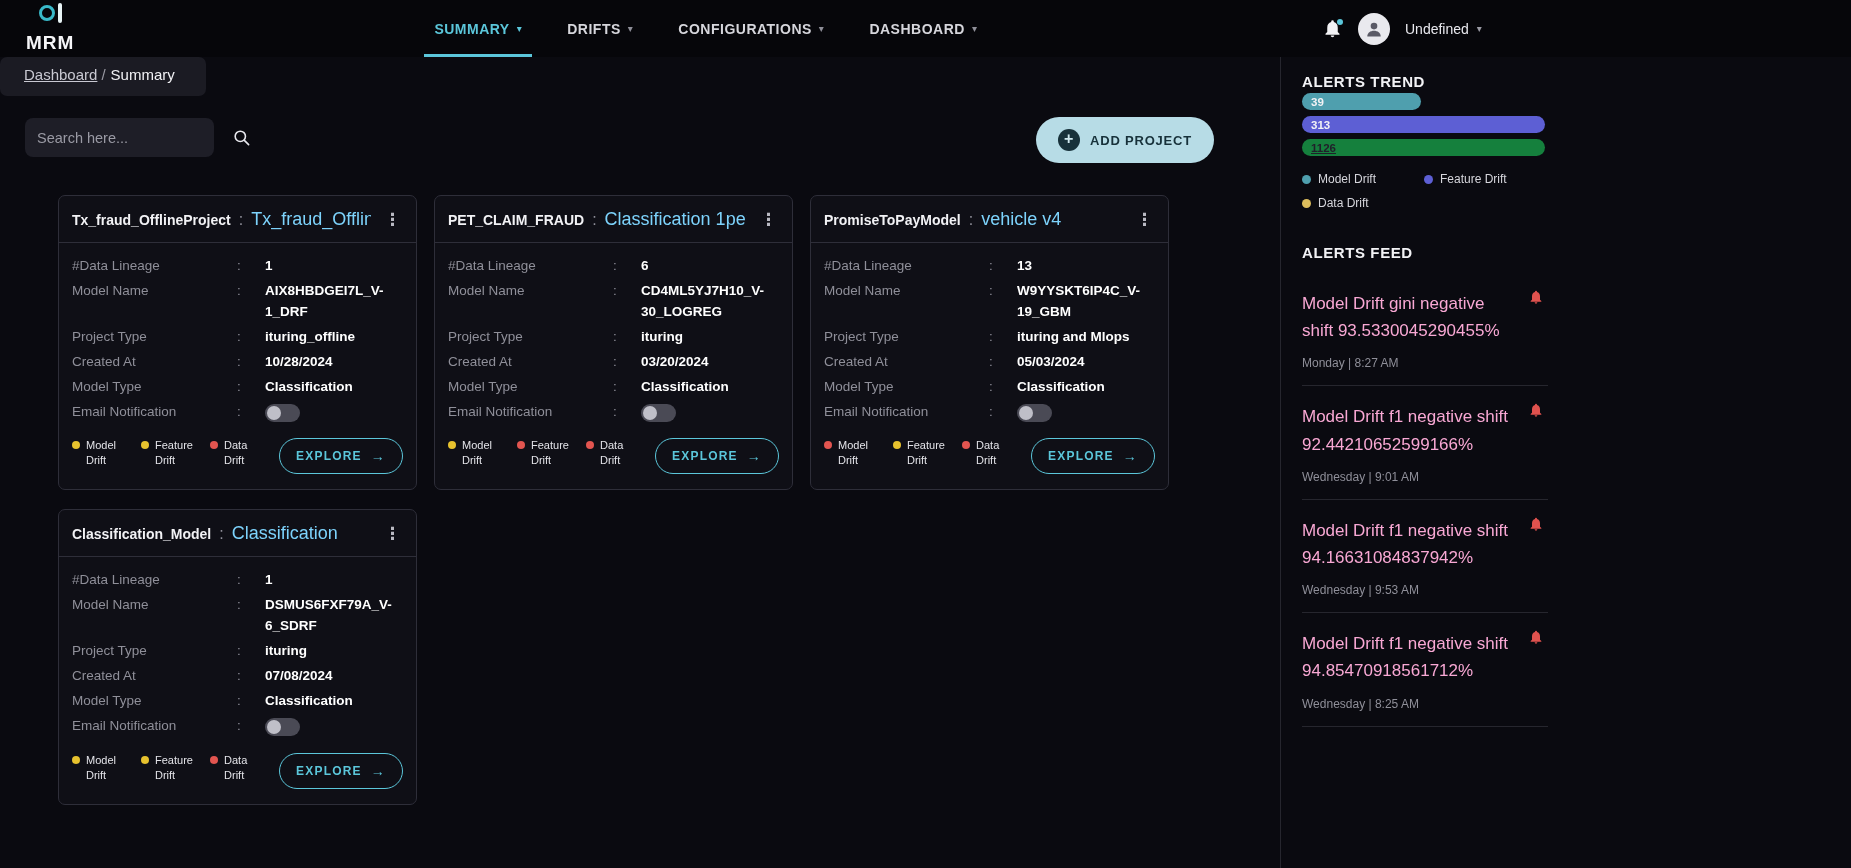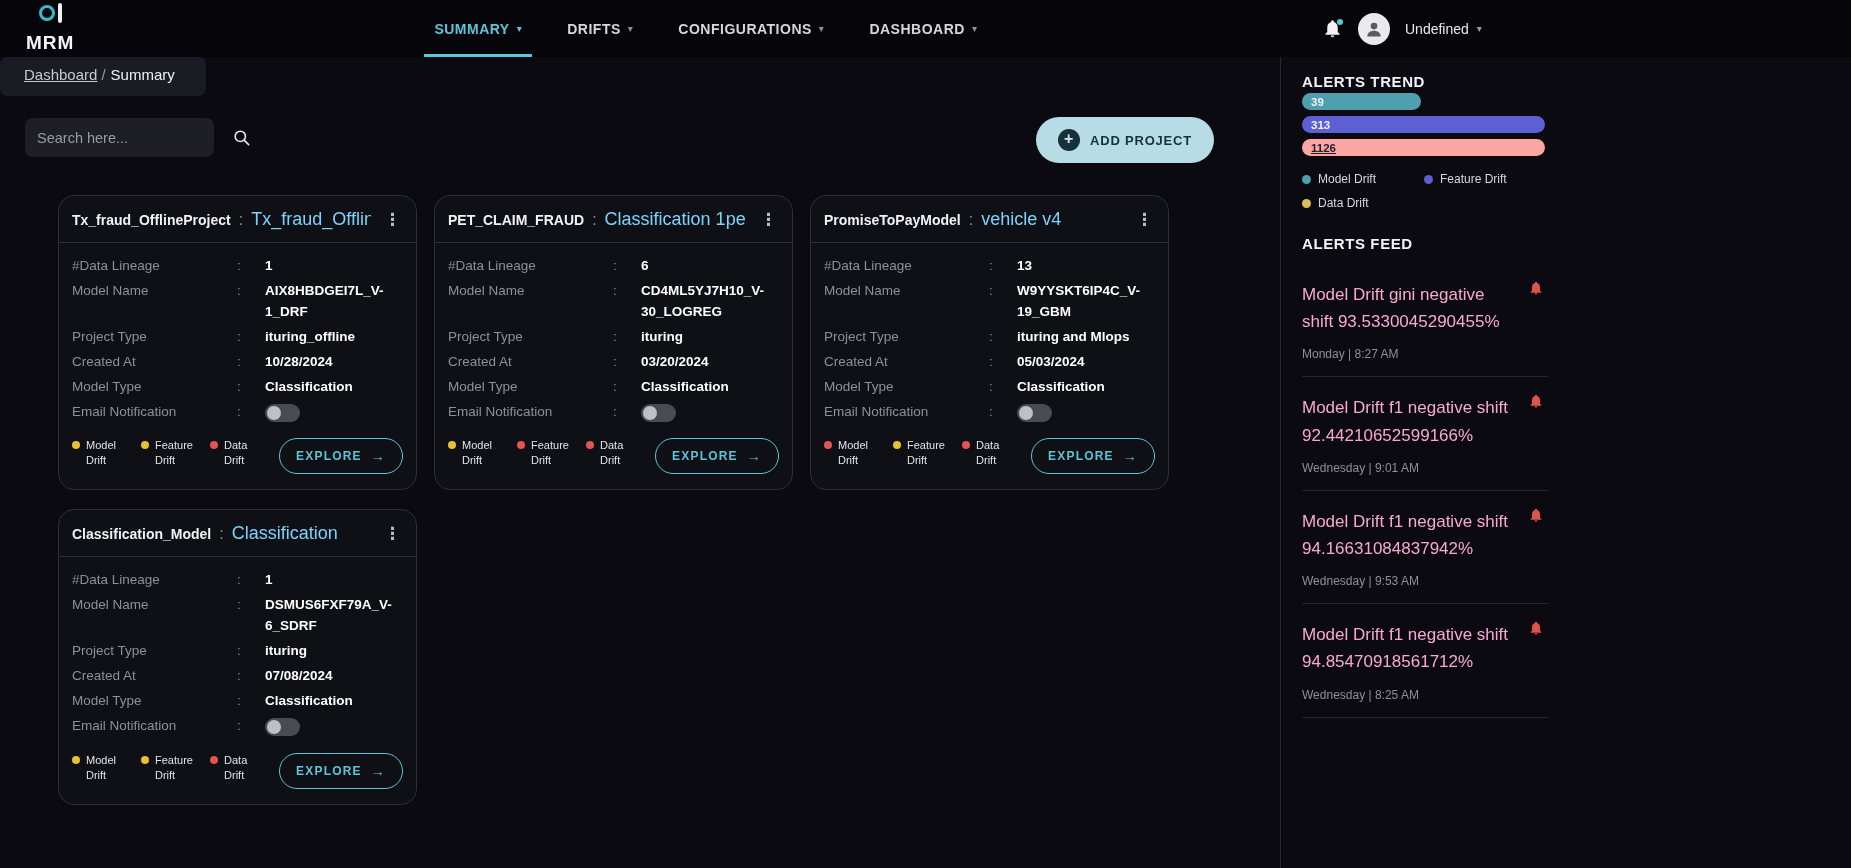--- a/index.html
+++ b/index.html
@@ -41,21 +41,21 @@
   
   main { width:1280px; padding:22px 0 0 25px; position:relative; }
   .search-box { width:189px; height:39px; background:#1e1e27; border-radius:8px; display:flex; align-items:center; padding:0 12px; }
   .search-box input { flex:1; background:transparent; border:none; outline:none; color:#e8e8ee; font-size:14.5px; font-family:inherit; }
   .search-box input::placeholder { color:#9a9aa4; }
   .search-icon { display:flex; margin-left:8px; cursor:pointer; }
   .add-project { position:absolute; top:21px; right:66px; height:46px; border-radius:23px; border:none; background:#b7dce6; color:#17313a; font-weight:bold; font-size:13px; letter-spacing:.8px; display:flex; align-items:center; gap:10px; padding:0 22px; cursor:pointer; font-family:inherit; }
   .plus-circle { width:22px; height:22px; border-radius:50%; background:#17313a; color:#cfe8ee; font-size:16px; line-height:1; display:flex; align-items:center; justify-content:center; padding-bottom:2px; }
   
   .cards-grid { margin:38px 0 0 33px; display:grid; grid-template-columns:repeat(3,359px); gap:19px 17px; align-items:start; }
-  .card { background:#0f0f16; border:1px solid #2e2e39; border-radius:16px; }
+  .card { background:#0f0f16; border:1px solid #2e2e39; border-radius:7px; }
   .card-header { display:flex; align-items:center; padding:13px 10px 12px 13px; border-bottom:1px solid #2e2e39; gap:8px; }
   .card-title { font-size:14px; font-weight:bold; white-space:nowrap; }
   .card-colon { color:#8f8f99; }
   .card-subtitle { color:#7dd3fc; font-size:18px; flex:1; white-space:nowrap; overflow:hidden; }
   .kebab { color:#b9b9c2; font-size:17px; cursor:pointer; padding:0 5px; font-weight:bold; }
   .card-body { padding:13px 13px 2px; }
   .field-row { display:grid; grid-template-columns:165px 28px 1fr; font-size:13.5px; line-height:1.55; margin-bottom:4px; align-items:start; }
   .f-label { color:#8f8f99; }
   .f-colon { color:#8f8f99; }
   .f-value { color:#ffffff; font-weight:600; word-break:break-word; }
@@ -69,21 +69,21 @@
   .explore-btn .arrow { font-size:14px; font-weight:normal; }
   
   aside { width:571px; border-left:1px solid #26262e; padding:16px 0 0 21px; }
   .aside-title { font-size:15px; font-weight:bold; letter-spacing:.6px; color:#f2f2f5; }
   .trend-bars { width:243px; display:flex; flex-direction:column; gap:6px; margin-top:3px; }
   .trend-track { width:100%; }
   .trend-bar { height:17px; border-radius:9px; font-size:11.5px; font-weight:bold; display:flex; align-items:center; padding-left:9px; }
   .legend { width:262px; display:flex; flex-wrap:wrap; row-gap:10px; margin-top:16px; }
   .legend-item { display:flex; align-items:center; gap:7px; font-size:12px; color:#d6d6dc; width:122px; }
   .legend-dot { width:9px; height:9px; border-radius:50%; flex:none; }
-  .feed-title-h { margin-top:25px; }
+  .feed-title-h { margin-top:34px; }
   .feed-list { width:246px; margin-top:12px; }
   .feed-item { position:relative; padding:17px 0 15px; border-bottom:1px solid #26262e; cursor:pointer; }
   .feed-item-title { font-size:17px; line-height:1.6; width:208px; font-weight:500; color:#f9a8d4; }
   .feed-time { color:#8f8f99; font-size:12px; margin-top:12px; }
   .feed-icon { position:absolute; right:4px; top:16px; display:flex; }
 </style>
 </head>
 <body>
 
 <header>
@@ -416,21 +416,21 @@
     </div>
   </div>
 
   <div class="trend-track">
     <div class="trend-bar" style="width: 100%; background: rgb(93, 95, 212); color: rgb(242, 242, 245);">
       <span>313</span>
     </div>
   </div>
 
   <div class="trend-track">
-    <div class="trend-bar" style="width: 100%; background: #fca5a5; color: rgb(32, 32, 42); text-decoration: underline;">
+    <div class="trend-bar" style="width: 100%; background: #15803d; color: rgb(32, 32, 42); text-decoration: underline;">
       <span>1126</span>
     </div>
   </div>
 </div>
     <div class="legend">
   <div class="legend-item">
     <span class="legend-dot" style="background: rgb(79, 159, 174);"></span>
     <span>Model Drift</span>
   </div>
 

